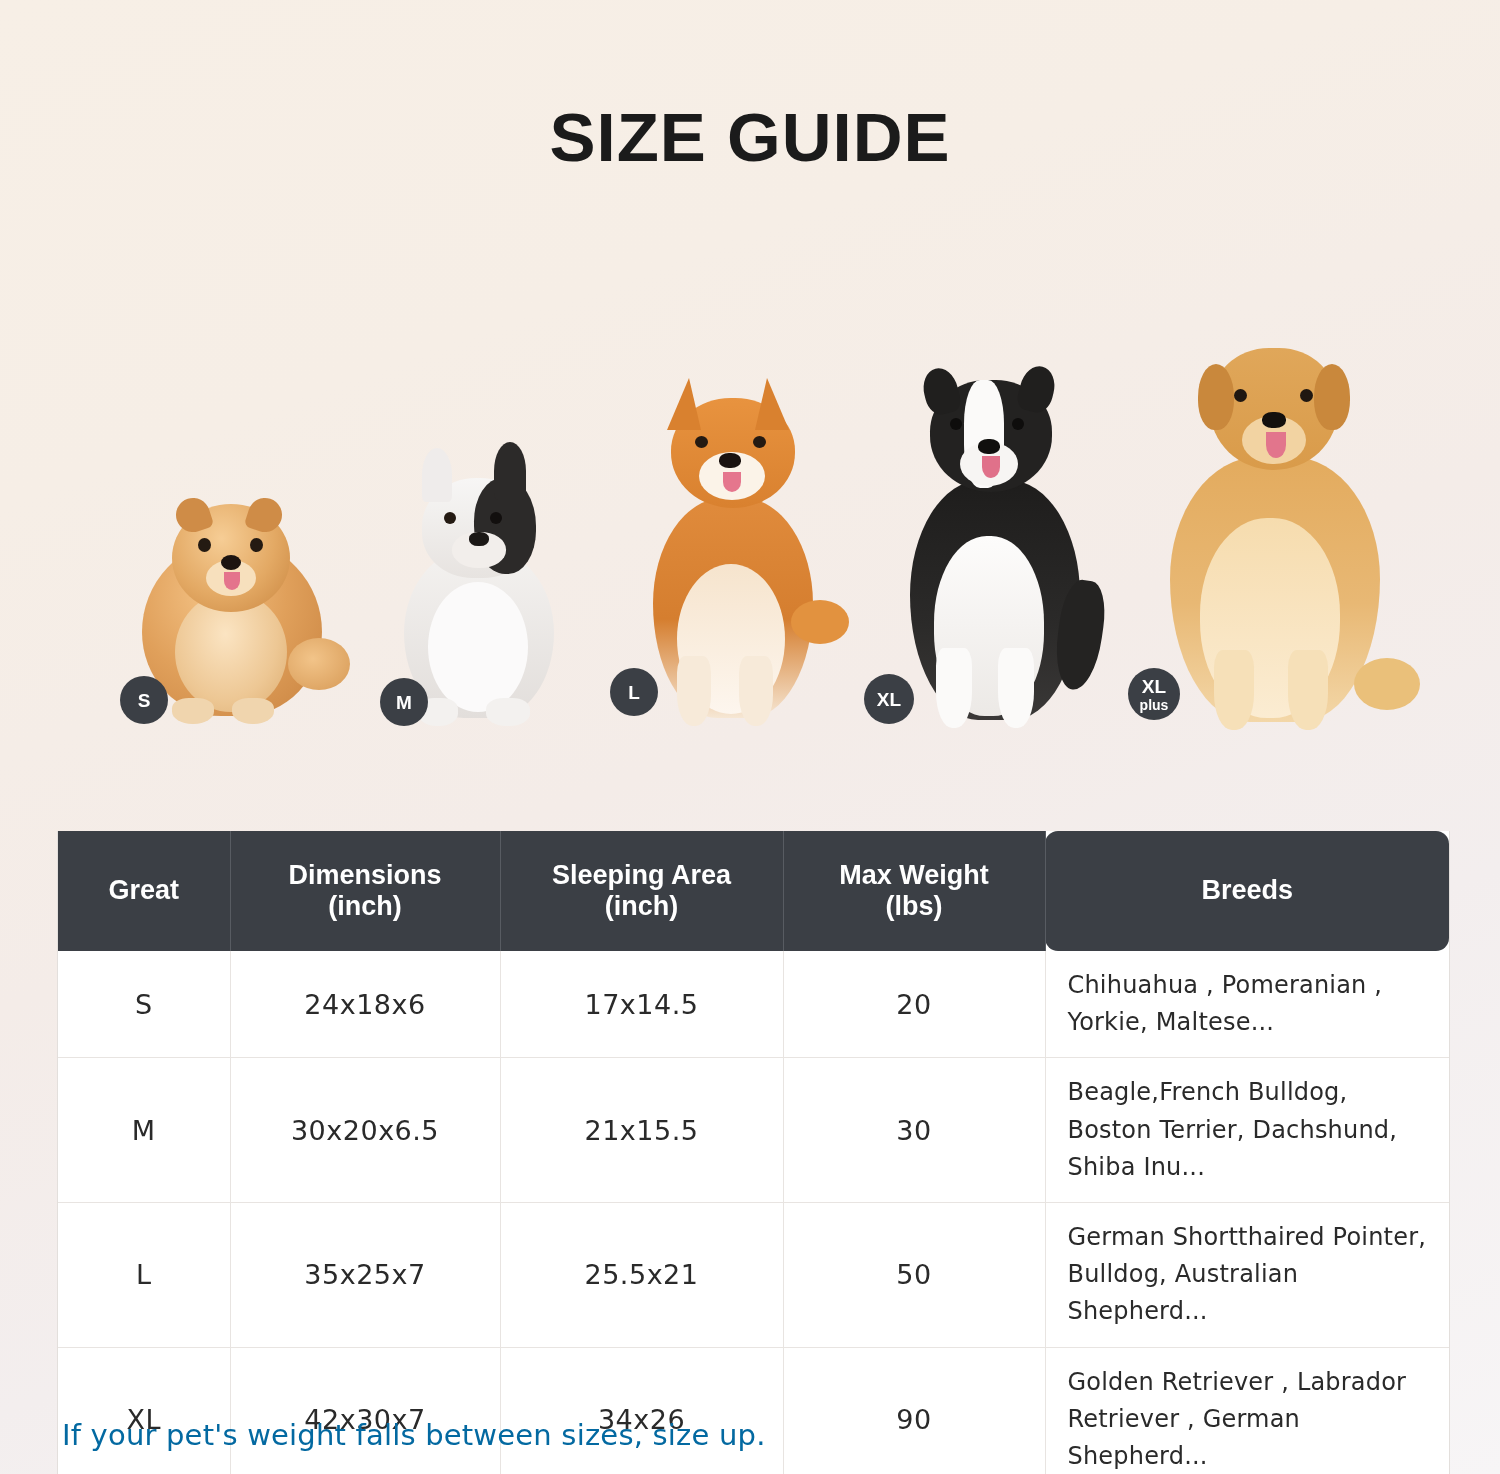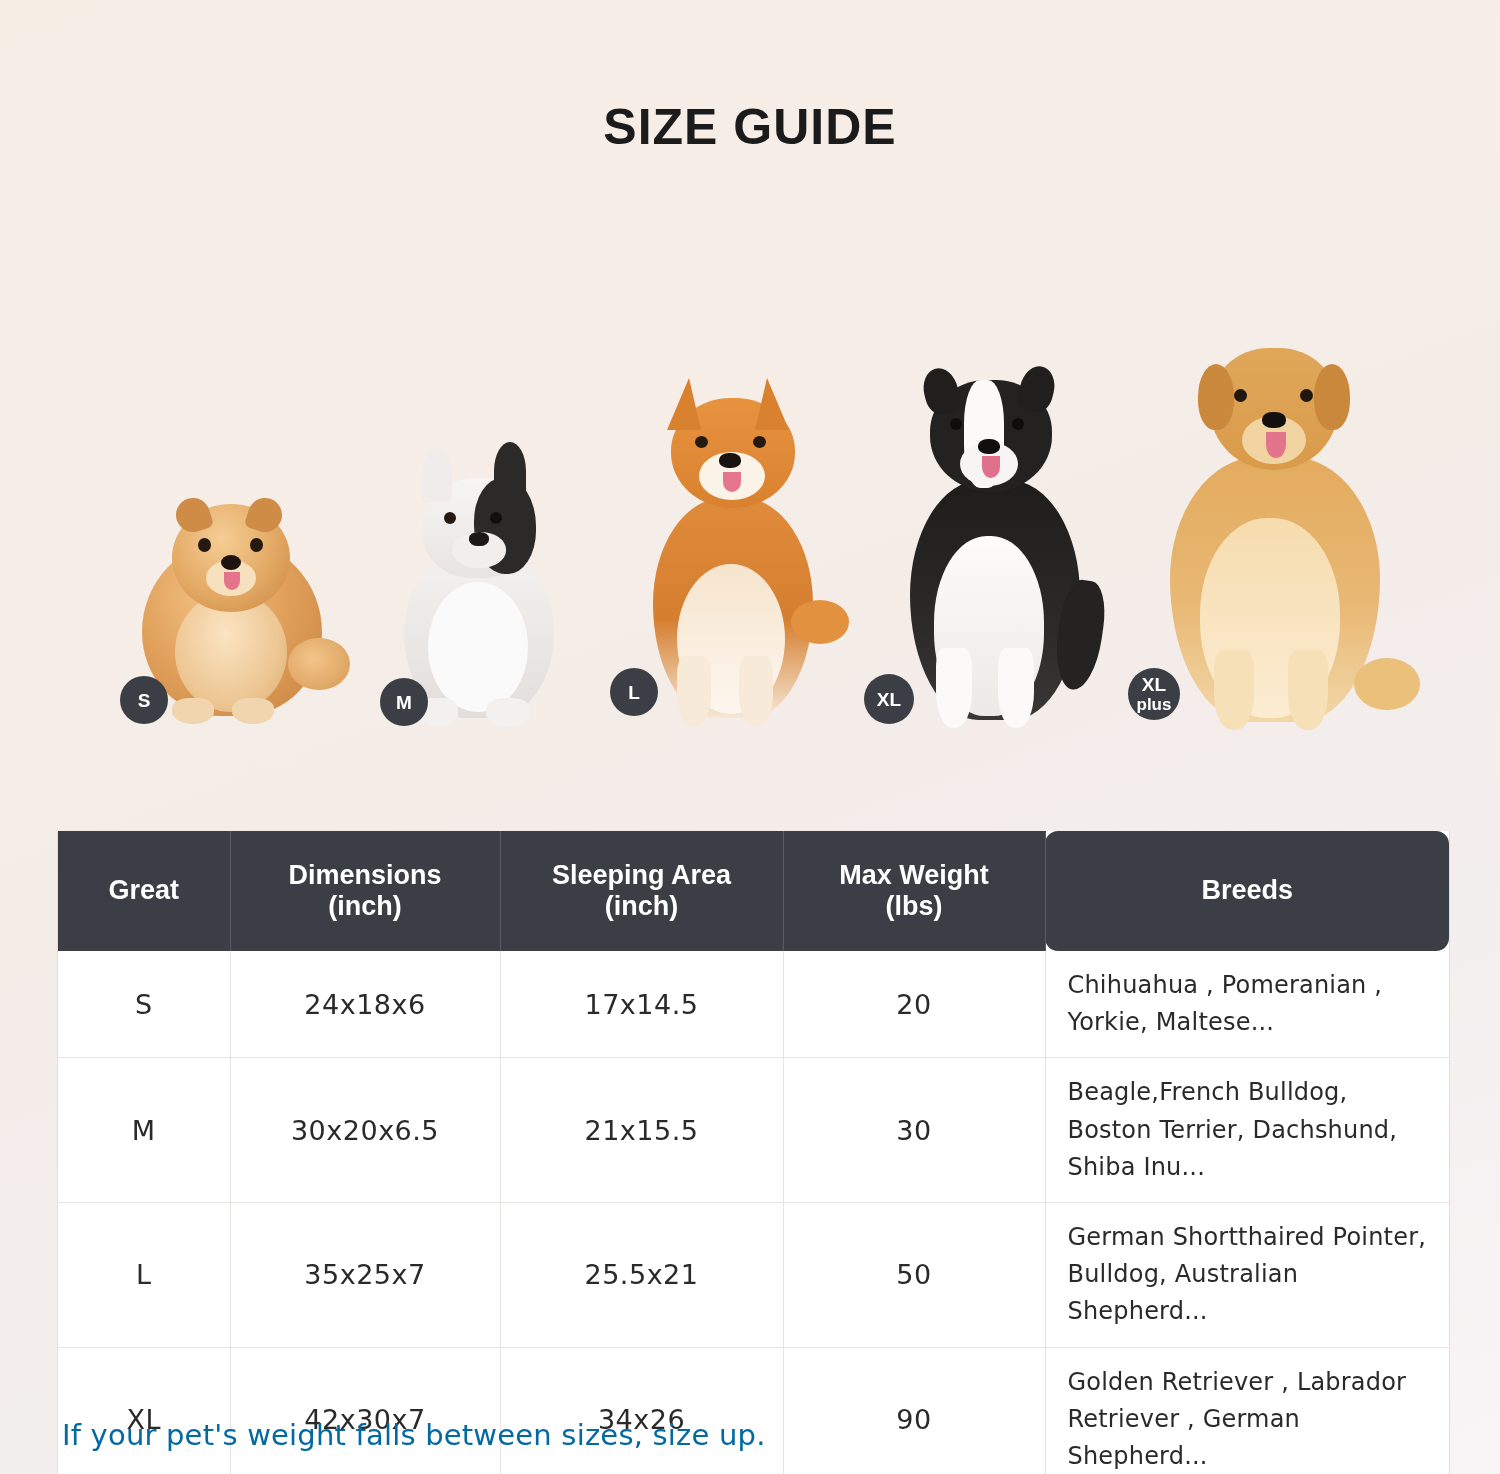--- a/index.html
+++ b/index.html
@@ -16,21 +16,21 @@
 
   
   .title {
     position: absolute;
     top: 98px;
     left: 0;
     width: 100%;
     text-align: center;
     font-family: "Liberation Sans", sans-serif;
     font-weight: 700;
-    font-size: 50px;
+    font-size: 69px;
     letter-spacing: 1px;
     color: #1b1b1b;
   }
 
   
   .dog-row {
     position: absolute;
     top: 300px;
     left: 60px;
     width: 1380px;
@@ -53,21 +53,21 @@
     display: flex;
     flex-direction: column;
     align-items: center;
     justify-content: center;
     font-family: "Liberation Sans", sans-serif;
     font-weight: 700;
     line-height: 1;
     z-index: 5;
   }
   .badge .b-main { font-size: 19px; }
-  .badge .b-sub { font-size: 17px; font-weight: 700; margin-top: 2px; }
+  .badge .b-sub { font-size: 14px; font-weight: 700; margin-top: 2px; }
 
   
   .body, .head, .ear, .leg, .muzzle, .tail, .chest, .eye, .nose, .tongue, .patch {
     position: absolute;
   }
 
   
   .table-wrap {
     position: absolute;
     top: 831px;

